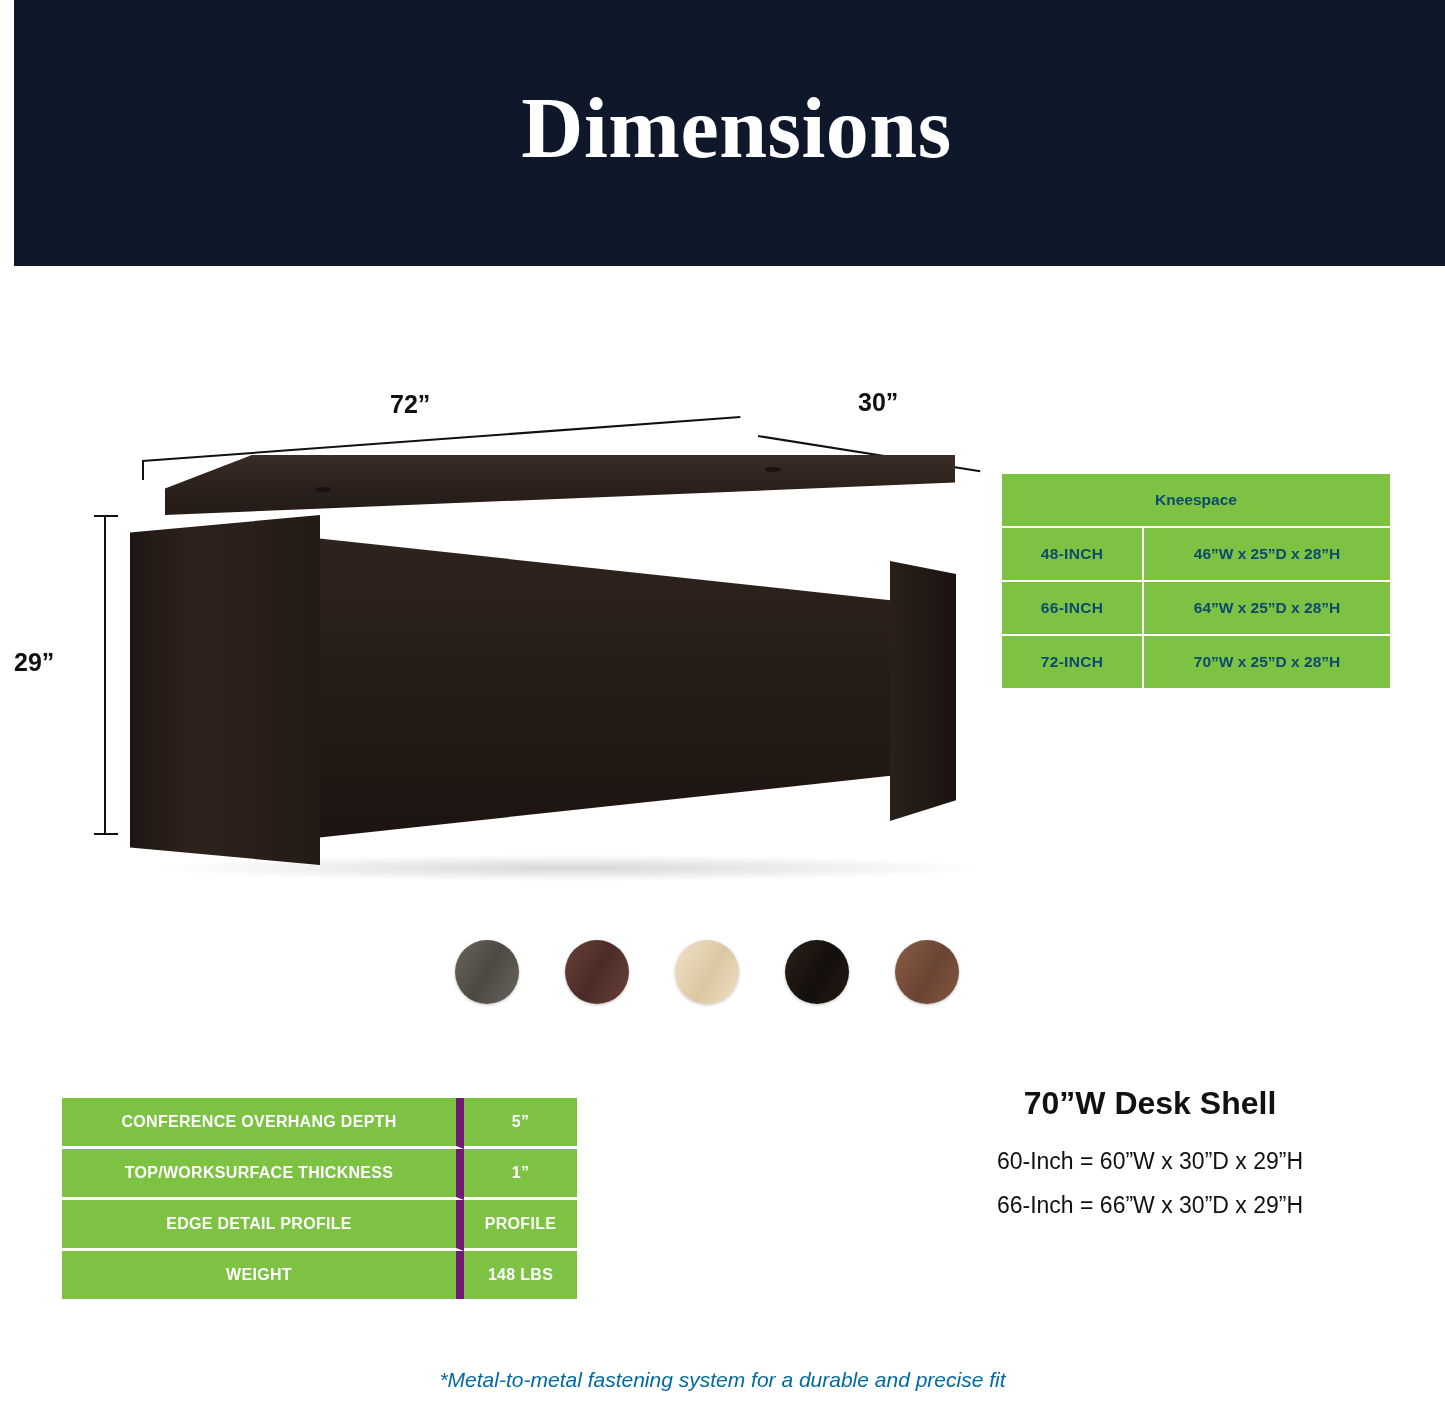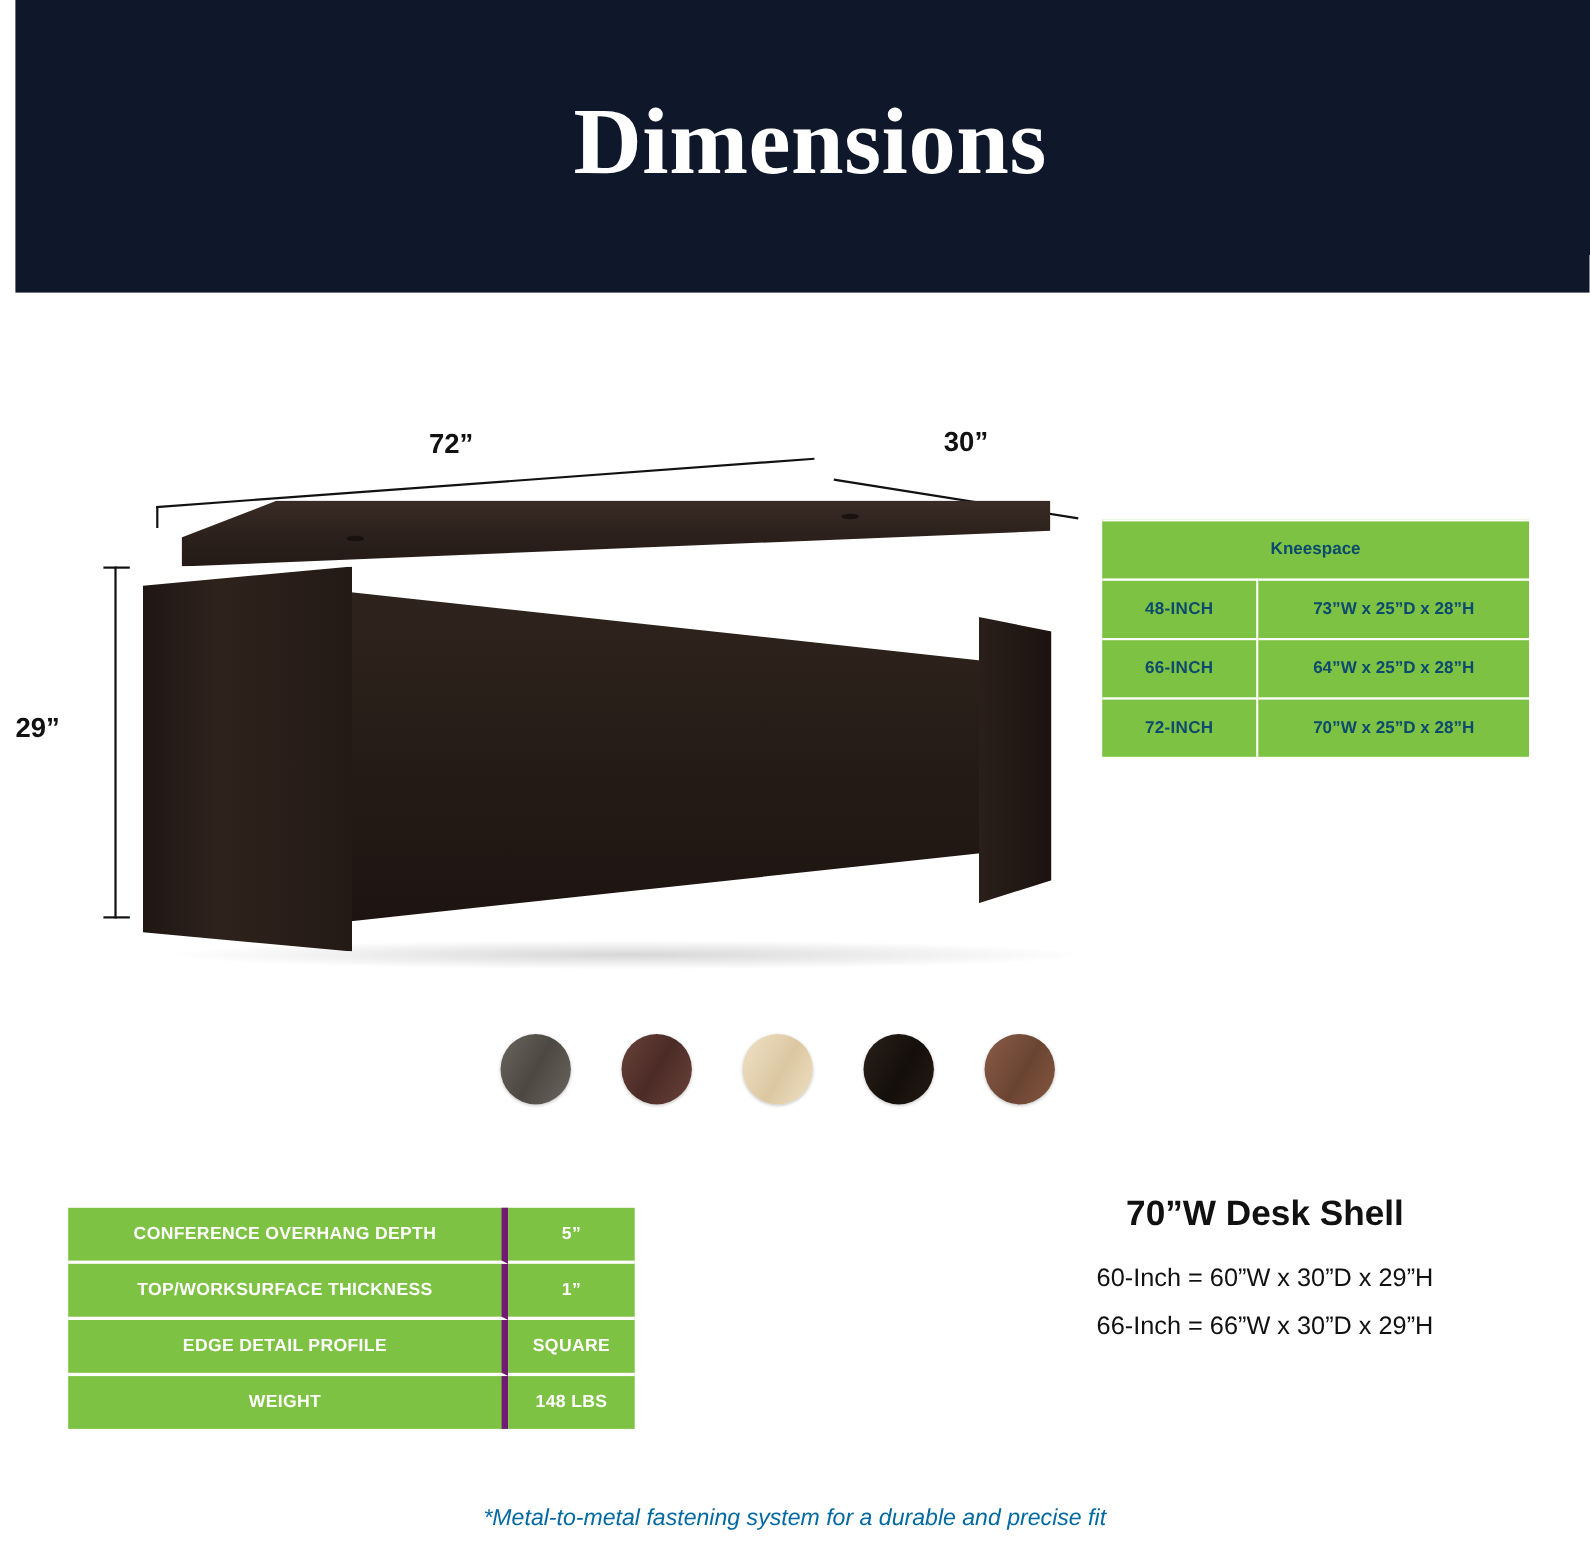--- a/index.html
+++ b/index.html
@@ -198,21 +198,21 @@
     font-weight: bold;
     font-size: 16px;
     padding: 15px 8px;
     text-align: center;
     border-bottom: 3px solid #ffffff;
     letter-spacing: .3px;
   }
   .specs-table tr:last-child td { border-bottom: none; }
   .specs-table td.s-label {
     width: 378px;
-    border-right: 6px solid #701a75;
+    border-right: 8px solid #701a75;
   }
 
   
   .shell-block {
     position: absolute;
     left: 900px;
     top: 1085px;
     width: 500px;
     text-align: center;
   }
@@ -276,21 +276,21 @@
   </div>
 </div>
 
 <table class="kneespace-table">
   <tbody>
       <tr>
     <td class="kneespace-head" colspan="2">Kneespace</td>
   </tr>
   <tr>
     <td class="k-label">48-INCH</td>
-    <td>73”W x 25”D x 28”H</td>
+    <td>46”W x 25”D x 28”H</td>
   </tr>
   <tr>
     <td class="k-label">66-INCH</td>
     <td>64”W x 25”D x 28”H</td>
   </tr>
   <tr>
     <td class="k-label">72-INCH</td>
     <td>70”W x 25”D x 28”H</td>
   </tr>
 </tbody>
@@ -309,21 +309,21 @@
       <tr>
     <td class="s-label">CONFERENCE OVERHANG DEPTH</td>
     <td>5”</td>
   </tr>
   <tr>
     <td class="s-label">TOP/WORKSURFACE THICKNESS</td>
     <td>1”</td>
   </tr>
   <tr>
     <td class="s-label">EDGE DETAIL PROFILE</td>
-    <td>SQUARE</td>
+    <td>PROFILE</td>
   </tr>
   <tr>
     <td class="s-label">WEIGHT</td>
     <td>148 LBS</td>
   </tr>
 </tbody>
   </table>
 
 <div class="shell-block">
   <div class="shell-title">70”W Desk Shell</div>

